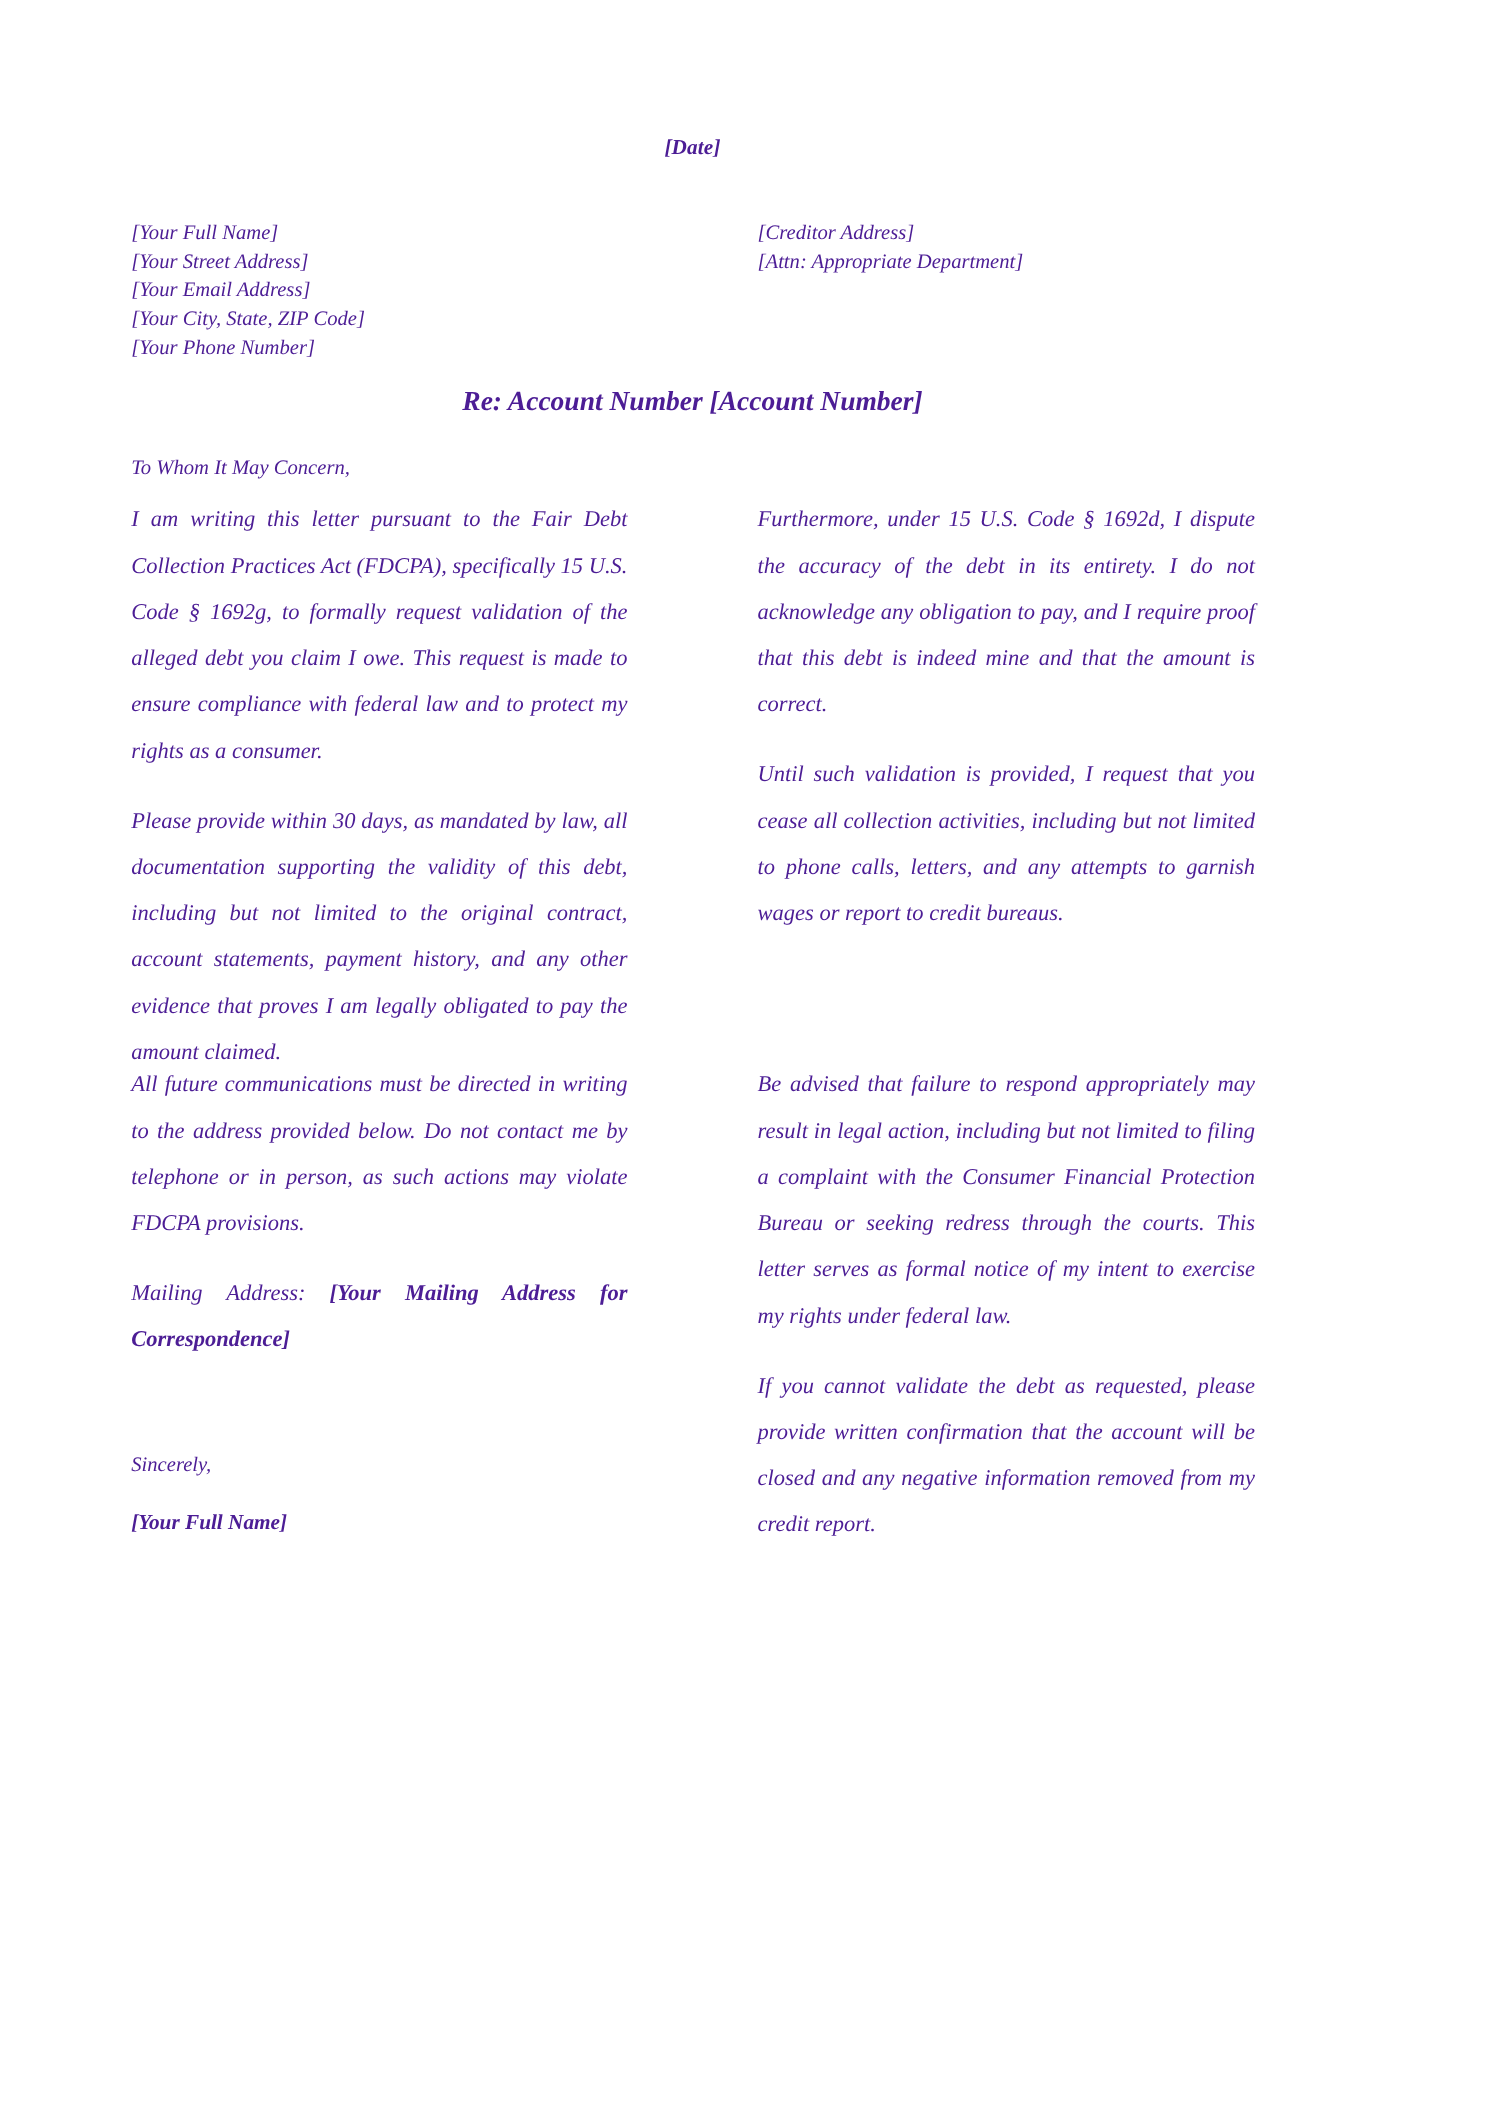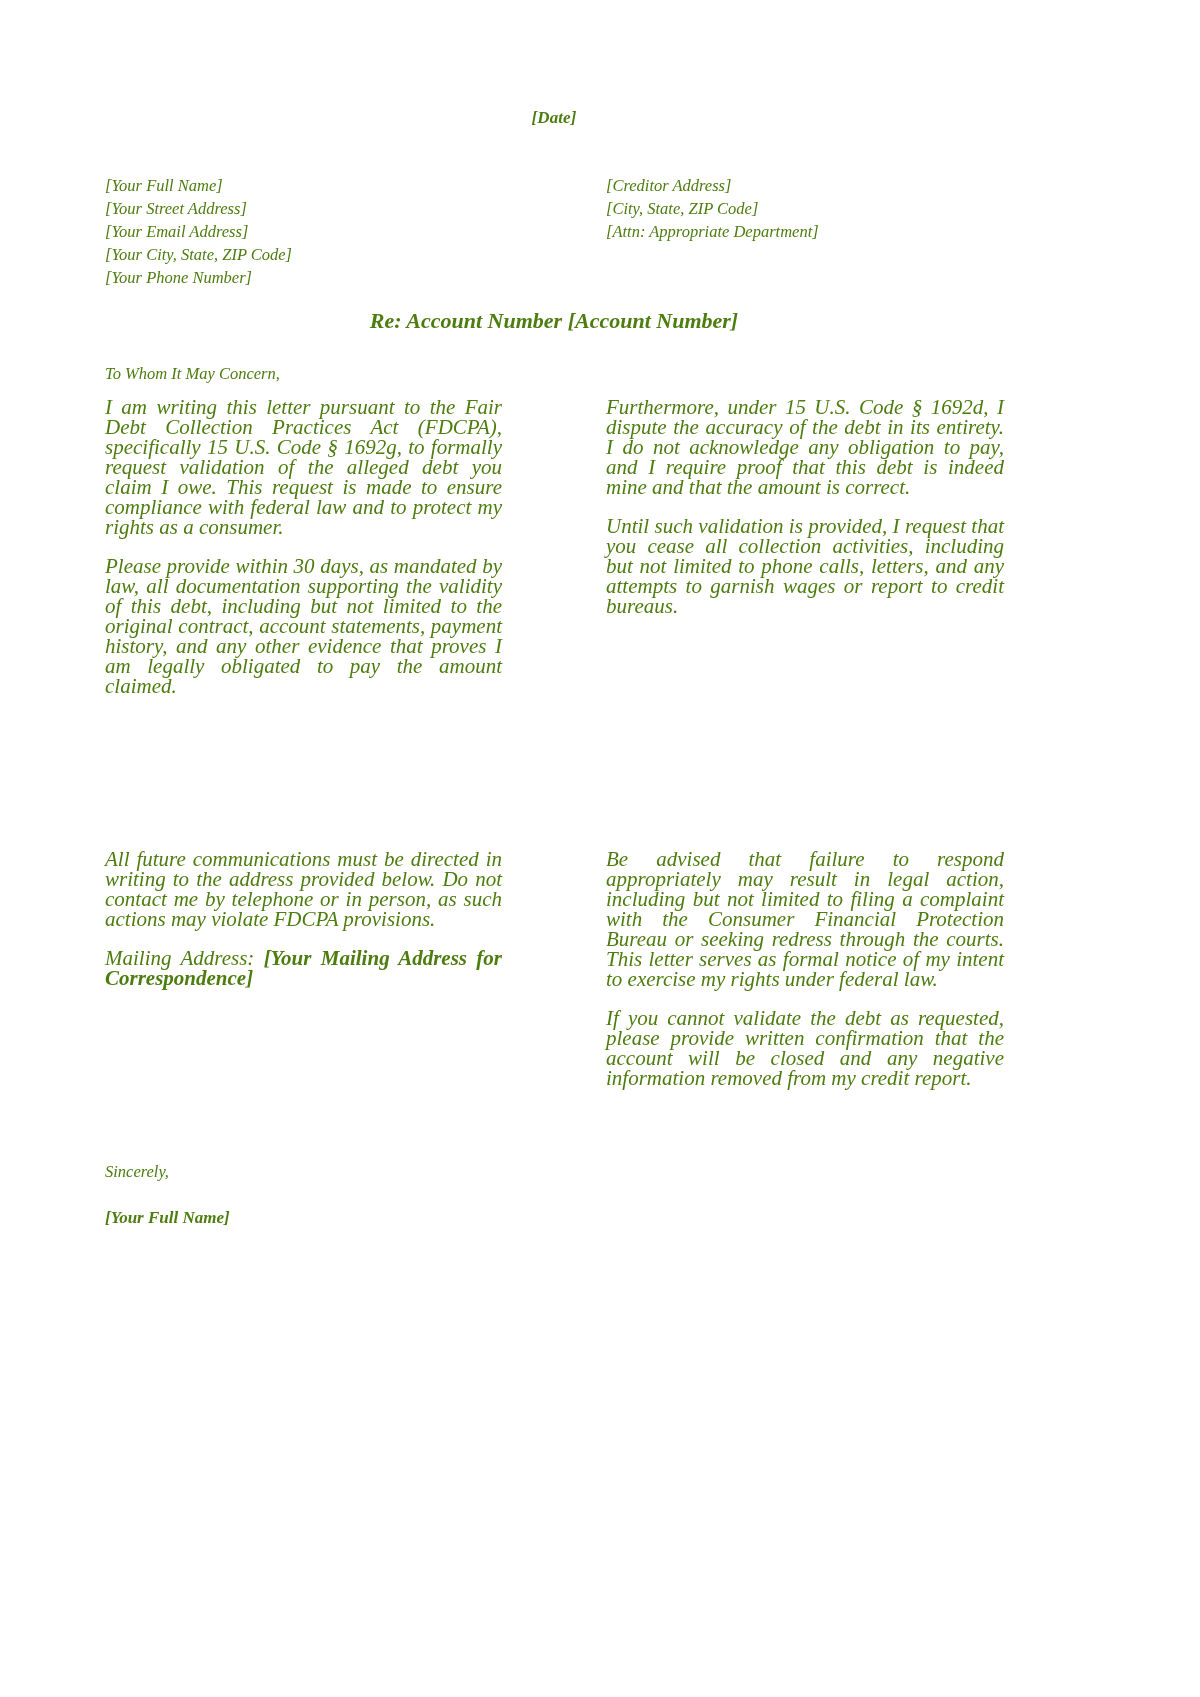--- a/index.html
+++ b/index.html
@@ -7,21 +7,21 @@
     padding: 0;
     background: #ffffff;
   }
   .page {
     position: relative;
     width: 1200px;
     height: 1697px;
     background: #ffffff;
     margin: 0 auto;
     font-family: "Liberation Serif", "DejaVu Serif", serif;
-    color: #4d7c0f;
+    color: #4c1d95;
     overflow: hidden;
   }
 
   
   .date-heading {
     position: absolute;
     left: 105px;
     top: 108px;
     width: 898px;
     text-align: center;
@@ -60,22 +60,22 @@
     left: 105px;
     top: 364px;
     font-style: italic;
     font-size: 16.5px;
   }
 
   
   .col {
     position: absolute;
     font-style: italic;
-    font-size: 21px;
-    line-height: 20px;
+    font-size: 18px;
+    line-height: 37px;
     text-align: justify;
     text-justify: inter-word;
   }
   .col p {
     margin: 0 0 19px 0;
   }
   .col p:last-child { margin-bottom: 0; }
 
   .col-left-upper  { left: 105px; top: 397px;  width: 397px; }
   .col-right-upper { left: 606px; top: 397px;  width: 398px; }
@@ -111,21 +111,20 @@
   <div class="address-block sender-block">
     <div class="address-line">[Your Full Name]</div>
     <div class="address-line">[Your Street Address]</div>
     <div class="address-line">[Your Email Address]</div>
     <div class="address-line">[Your City, State, ZIP Code]</div>
     <div class="address-line">[Your Phone Number]</div>
   </div>
 
   <div class="address-block recipient-block">
     <div class="address-line">[Creditor Address]</div>
-    <div class="address-line">[City, State, ZIP Code]</div>
     <div class="address-line">[Attn: Appropriate Department]</div>
   </div>
 
   <div class="subject-line">Re: Account Number [Account Number]</div>
 
   <div class="salutation">To Whom It May Concern,</div>
 
   <div class="col col-left-upper">
     <p>I am writing this letter pursuant to the Fair Debt Collection Practices Act (FDCPA), specifically 15 U.S. Code § 1692g, to formally request validation of the alleged debt you claim I owe. This request is made to ensure compliance with federal law and to protect my rights as a consumer.</p>
     <p>Please provide within 30 days, as mandated by law, all documentation supporting the validity of this debt, including but not limited to the original contract, account statements, payment history, and any other evidence that proves I am legally obligated to pay the amount claimed.</p>

